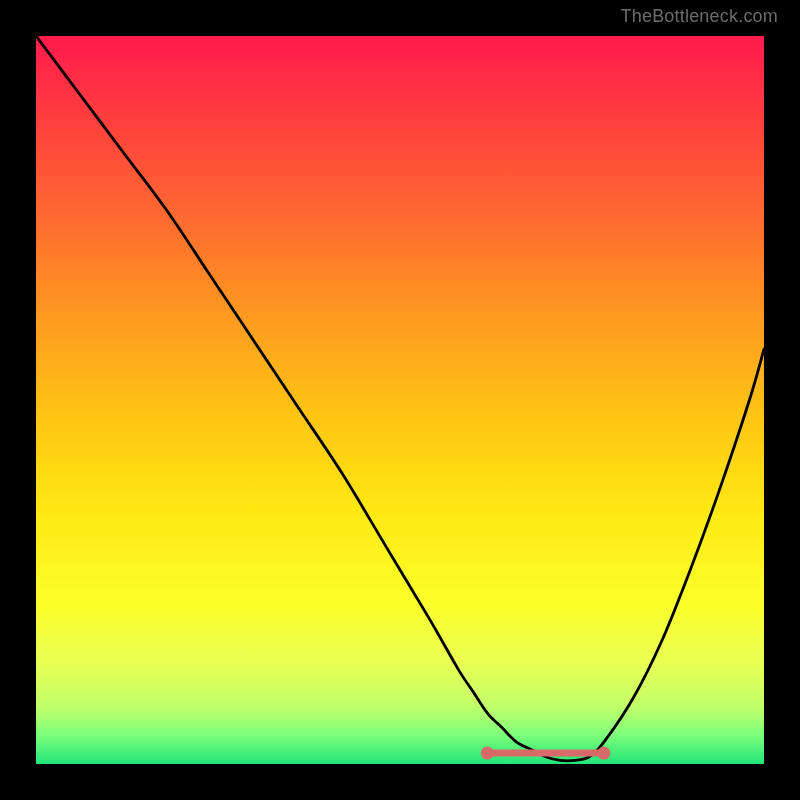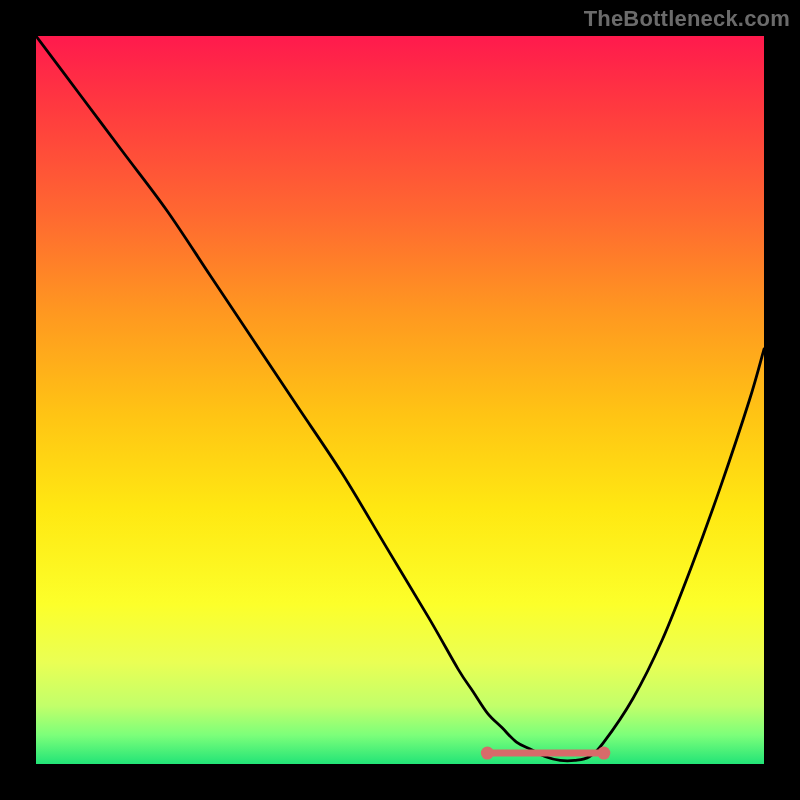--- a/index.html
+++ b/index.html
@@ -40,24 +40,24 @@
       #fcff2a 78%,
       #eaff54 86%,
       #c2ff6a 92%,
       #7dff7a 96%,
       #22e477 100%
     );
   }
   .watermark {
     position: absolute;
     top: 6px;
-    right: 10px;
+    right: 22px;
     color: #6b6b6b;
-    font-size: 22px;
-    font-weight: 700;
+    font-size: 18px;
+    font-weight: 400;
     letter-spacing: 0.2px;
     user-select: none;
   }
   svg.curve {
     position: absolute;
     inset: 0;
     width: 728px;
     height: 728px;
   }
 </style>

